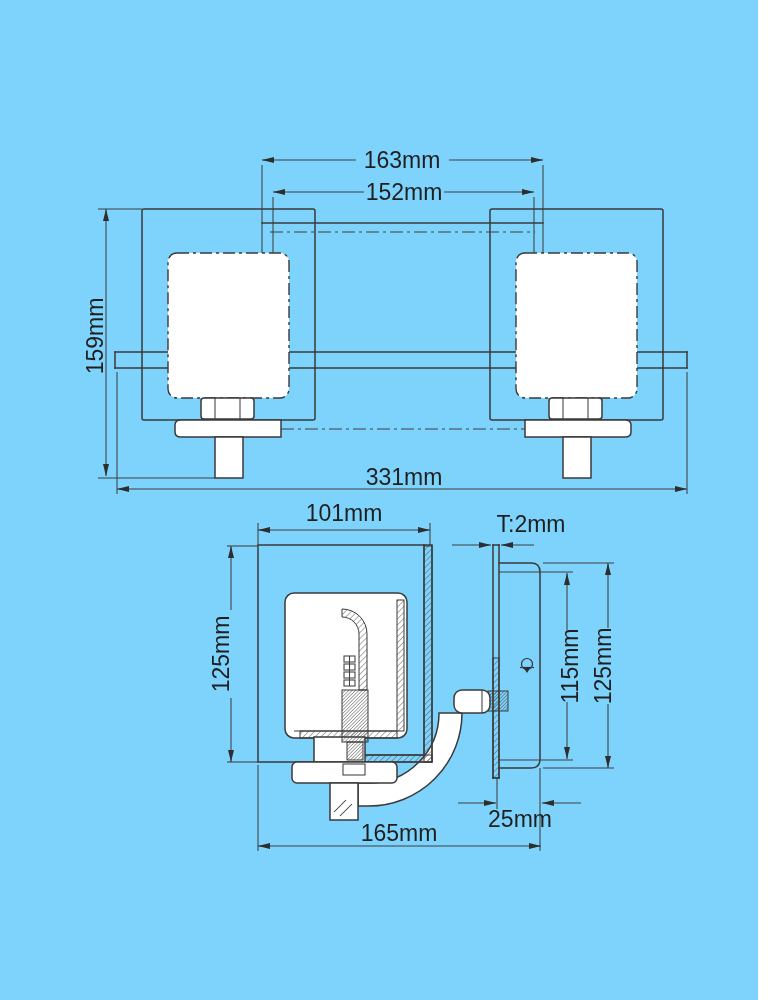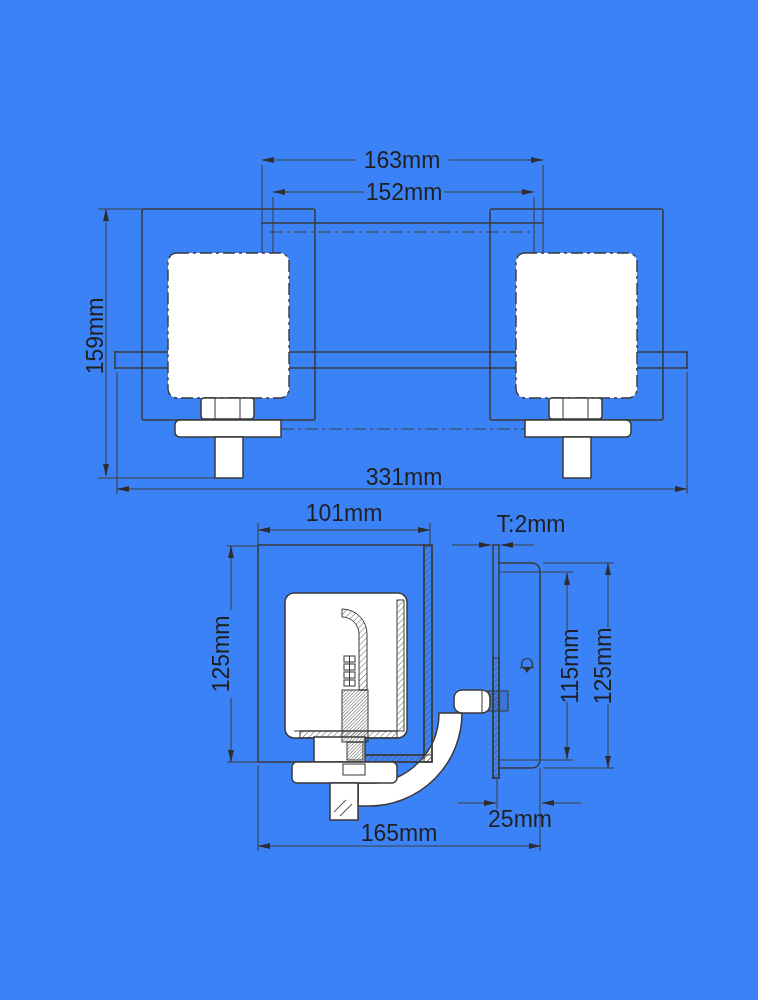--- a/index.html
+++ b/index.html
@@ -1,16 +1,16 @@
 <!DOCTYPE html>
 <html><head>
 <meta charset="utf-8">
 <style>
   html,body{margin:0;padding:0;background:#ffffff;}
-  .page{position:relative;width:758px;height:1000px;background:#3b82f6;overflow:hidden;
+  .page{position:relative;width:758px;height:1000px;background:#7dd3fc;overflow:hidden;
         font-family:"Liberation Sans",sans-serif;}
   svg{position:absolute;left:0;top:0;}
   .g  {stroke:#3a3a3a;stroke-width:1.5;fill:none;stroke-linecap:square;}
   .gw {stroke:#3a3a3a;stroke-width:1.5;fill:#ffffff;stroke-linecap:square;}
   .t  {stroke:#3f3f3f;stroke-width:1.05;fill:none;stroke-linecap:butt;}
   .cl {stroke:#3f3f3f;stroke-width:1.05;fill:none;stroke-dasharray:13 4 3 4;}
   .dr {stroke:#3a3a3a;stroke-width:1.4;fill:#ffffff;stroke-dasharray:12 4 3 4;}
   .h  {fill:url(#hp); stroke:#3a3a3a;stroke-width:1;}
   .h2 {fill:url(#hp2);stroke:#3a3a3a;stroke-width:1;}
   .tick{stroke:#3a3a3a;stroke-width:1.2;}

